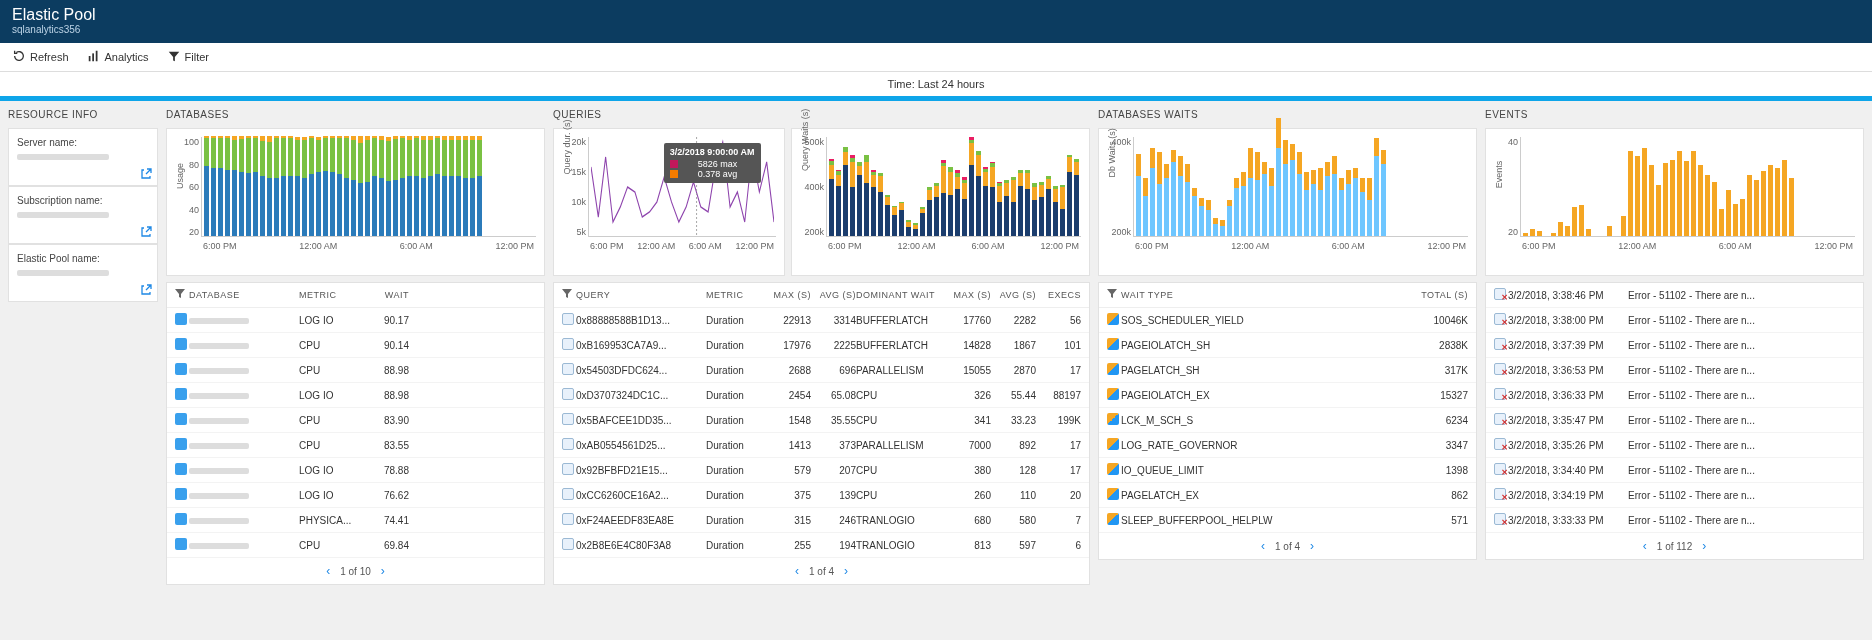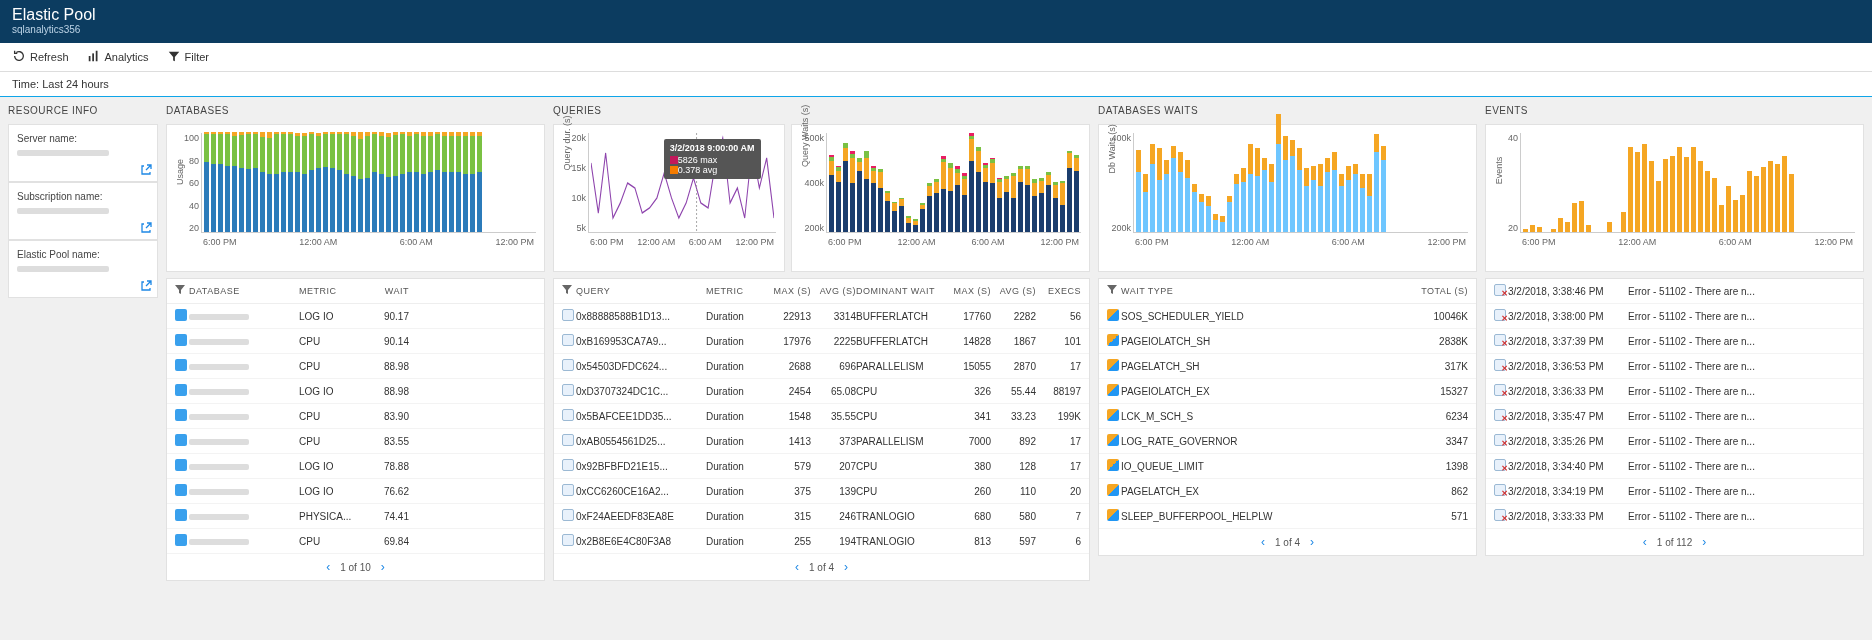--- a/index.html
+++ b/index.html
@@ -3,42 +3,42 @@
 <meta charset="utf-8">
 <style>
   * { box-sizing: border-box; margin: 0; padding: 0; }
   body { font-family: "Segoe UI", Arial, sans-serif; font-size: 11px; background: #f0f0f0; color: #333; }
   .header { background: #0c3c60; color: #fff; padding: 6px 12px 8px 12px; }
   .header h1 { font-size: 16px; font-weight: 400; }
   .header .sub { font-size: 10px; color: #bcd3e6; }
   .toolbar { background: #fff; border-bottom: 1px solid #ddd; padding: 6px 12px; display: flex; gap: 18px; align-items: center; font-size: 11px; }
   .toolbar .btn { display: flex; align-items: center; gap: 4px; cursor: pointer; color: #333; }
   .toolbar .btn svg { width: 14px; height: 14px; }
-  .timebar { background: #fff; border-bottom: 1px solid #0ea5e9; padding: 6px 12px; font-size: 11px; }
+  .timebar { background: #fff; border-bottom: 5px solid #0ea5e9; padding: 6px 12px; font-size: 11px; text-align: center; }
   .main { display: flex; gap: 8px; padding: 8px; align-items: flex-start; }
   .col { display: flex; flex-direction: column; gap: 6px; }
   .col-resource { width: 150px; }
   .col-db, .col-q, .col-w, .col-ev { flex: 1 1 0; }
   .panel-title { font-size: 10px; color: #444; letter-spacing: .5px; margin-bottom: 2px; }
   .tile { background: #fff; border: 1px solid #e1e1e1; padding: 8px; }
   .resource-card { background: #fff; border: 1px solid #e1e1e1; padding: 8px 8px 10px 8px; position: relative; height: 58px; }
   .resource-card .label { font-size: 10px; color: #444; }
   .resource-card .val { margin-top: 6px; height: 6px; width: 70%; background: #ddd; border-radius: 2px; }
   .resource-card .openlink { position: absolute; right: 4px; bottom: 4px; width: 14px; height: 14px; color: #1e88e5; cursor: pointer; }
   .chart { height: 130px; position: relative; padding-left: 26px; }
   .chart .ylabel { position: absolute; left: 0; top: 50%; transform: rotate(-90deg) translateX(50%); transform-origin: left top; font-size: 9px; color: #666; }
   .chart .plot { height: 100px; border-left: 1px solid #ccc; border-bottom: 1px solid #ccc; display: flex; align-items: flex-end; gap: 2px; padding: 0 2px; position: relative; }
   .chart .xaxis { display: flex; justify-content: space-between; font-size: 9px; color: #666; margin-top: 4px; padding: 0 2px; }
   .chart .yaxis { position: absolute; left: 6px; top: 0; height: 100px; display: flex; flex-direction: column; justify-content: space-between; font-size: 9px; color: #666; align-items: flex-end; width: 18px; }
   .bar { width: 5px; display: flex; flex-direction: column-reverse; }
   .seg { width: 100%; }
   .linechart svg { width: 100%; height: 100px; }
   .tooltip-box { position: absolute; left: 40%; top: 6px; background: #555; color: #fff; font-size: 9px; padding: 4px 6px; border-radius: 2px; }
   .tooltip-box .hdr { font-weight: bold; margin-bottom: 2px; }
-  .tooltip-box .row { display: flex; align-items: center; gap: 0; }
+  .tooltip-box .row { display: flex; align-items: center; gap: 20px; }
   .tooltip-box .sw { width: 8px; height: 8px; }
   .table { background: #fff; border: 1px solid #e1e1e1; }
   .table .thead { display: flex; font-size: 9px; color: #555; letter-spacing: .5px; padding: 6px 8px; border-bottom: 1px solid #eee; align-items: center; }
   .table .thead .filter-icon, .table .tr .row-icon { width: 14px; flex: 0 0 14px; }
   .table .tr { display: flex; padding: 5px 8px; border-bottom: 1px solid #f3f3f3; font-size: 10px; align-items: center; }
   .cell { overflow: hidden; text-overflow: ellipsis; white-space: nowrap; }
   .pager { display: flex; justify-content: center; align-items: center; gap: 10px; padding: 6px; font-size: 10px; color: #555; }
   .pager .chev { color: #1e88e5; cursor: pointer; font-size: 12px; }
   .db-icon { width: 12px; height: 12px; background: #39a0ed; display: inline-block; border-radius: 2px; }
   .blur { display: inline-block; height: 6px; background: #ddd; border-radius: 2px; width: 60px; }

